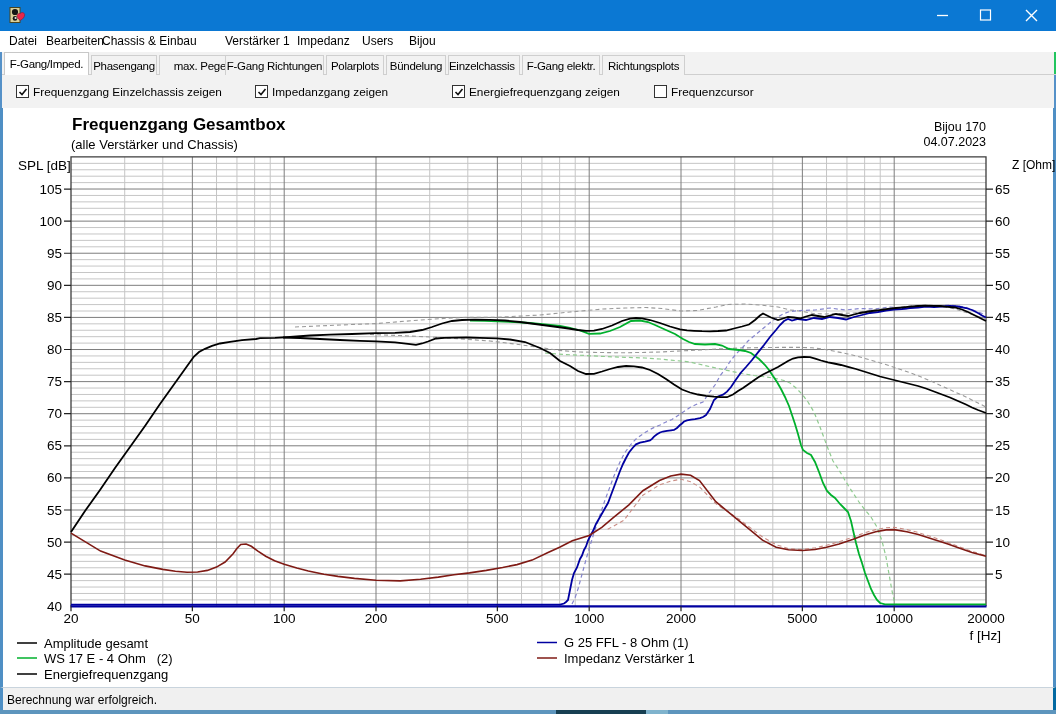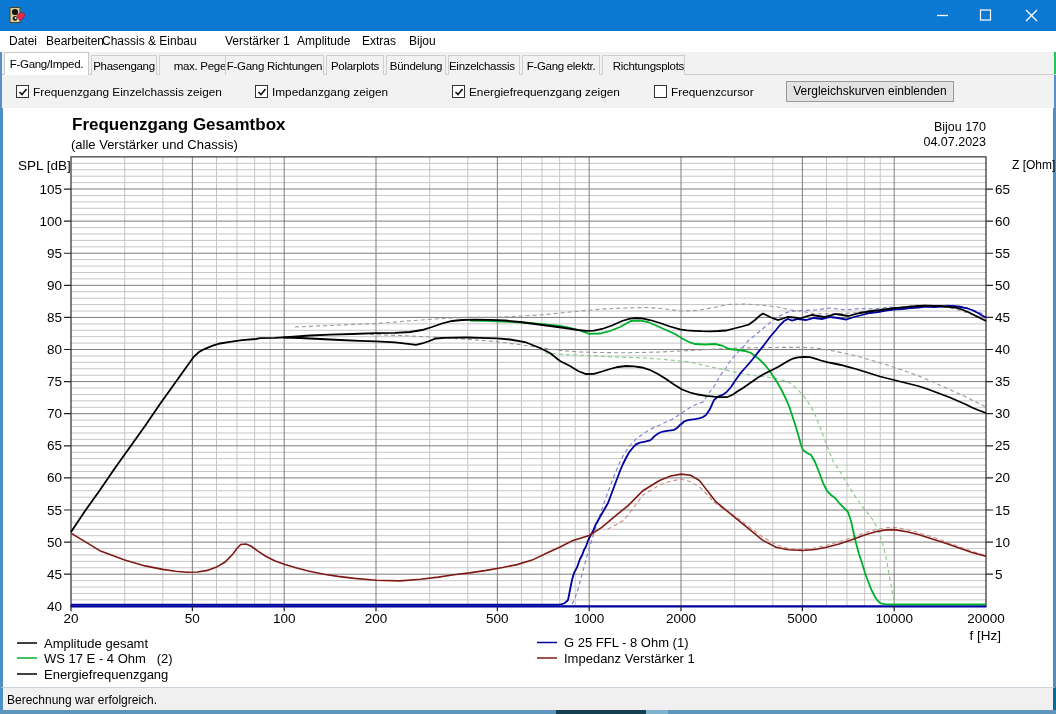--- a/index.html
+++ b/index.html
@@ -16,35 +16,35 @@
       <line x1="21" y1="15.5" x2="32" y2="15.5" stroke="#fff" stroke-width="1.3"></line>
       <rect x="64.5" y="10" width="10" height="10" fill="none" stroke="#fff" stroke-width="1.2"></rect>
       <path d="M110 10 L121 21 M121 10 L110 21" stroke="#fff" stroke-width="1.4"></path>
     </svg>
 </div>
 <div style="position:absolute;left:0;top:31px;width:894px;height:21px;background:#fff">
     <div style="position:absolute;left:9px;top:0;height:21px;line-height:21px;white-space:nowrap;font-size:12px;color:#000">Datei</div>
     <div style="position:absolute;left:46px;top:0;height:21px;line-height:21px;white-space:nowrap;font-size:12px;color:#000000">Bearbeiten</div>
     <div style="position:absolute;left:102px;top:0;height:21px;line-height:21px;white-space:nowrap;font-size:12px;color:#000">Chassis &amp; Einbau</div>
     <div style="position:absolute;left:225px;top:0;height:21px;line-height:21px;white-space:nowrap;font-size:12px;color:#000">Verstärker 1</div>
-    <div style="position:absolute;left:297px;top:0;height:21px;line-height:21px;white-space:nowrap;font-size:12px;color:#000">Amplitude</div>
-    <div style="position:absolute;left:362px;top:0;height:21px;line-height:21px;white-space:nowrap;font-size:12px;color:#000">Extras</div>
+    <div style="position:absolute;left:297px;top:0;height:21px;line-height:21px;white-space:nowrap;font-size:12px;color:#000">Impedanz</div>
+    <div style="position:absolute;left:362px;top:0;height:21px;line-height:21px;white-space:nowrap;font-size:12px;color:#000">Users</div>
     <div style="position:absolute;left:409px;top:0;height:21px;line-height:21px;white-space:nowrap;font-size:12px;color:#000">Bijou</div>
   </div>
 <div style="position:absolute;left:0;top:52px;width:1056px;height:23px;background:#f2f2f2;border-left:2px solid #5591c8;border-right:2px solid #22c55e">
     <div style="position:absolute;left:0;top:22px;width:1054px;height:1px;background:#cfcfcf"></div>
     <div style="position:absolute;left:2px;top:0;width:85px;height:23px;background:#fff;border:1px solid #c8c8c8;border-bottom:none;white-space:nowrap;overflow:hidden;z-index:2;font-size:11.5px;letter-spacing:-0.3px;text-align:center;line-height:22px">F-Gang/Imped.</div>
     <div style="position:absolute;left:89px;top:3px;width:66px;height:20px;background:#f2f2f2;border:1px solid #cfcfcf;border-bottom:none;white-space:nowrap;overflow:hidden;font-size:11.5px;letter-spacing:-0.3px;text-align:center;line-height:21px">Phasengang</div>
     <div style="position:absolute;left:157px;top:3px;width:84px;height:20px;background:#f2f2f2;border:1px solid #cfcfcf;border-bottom:none;white-space:nowrap;overflow:hidden;font-size:11.5px;letter-spacing:-0.3px;text-align:center;line-height:21px">max. Pegel</div>
     <div style="position:absolute;left:223px;top:3px;width:99px;height:20px;background:#f2f2f2;border:1px solid #cfcfcf;border-bottom:none;white-space:nowrap;overflow:hidden;font-size:11.5px;letter-spacing:-0.3px;text-align:center;line-height:21px">F-Gang Richtungen</div>
     <div style="position:absolute;left:324px;top:3px;width:58px;height:20px;background:#f2f2f2;border:1px solid #cfcfcf;border-bottom:none;white-space:nowrap;overflow:hidden;font-size:11.5px;letter-spacing:-0.3px;text-align:center;line-height:21px">Polarplots</div>
     <div style="position:absolute;left:384px;top:3px;width:60px;height:20px;background:#f2f2f2;border:1px solid #cfcfcf;border-bottom:none;white-space:nowrap;overflow:hidden;font-size:11.5px;letter-spacing:-0.3px;text-align:center;line-height:21px">Bündelung</div>
     <div style="position:absolute;left:446px;top:3px;width:72px;height:20px;background:#f2f2f2;border:1px solid #cfcfcf;border-bottom:none;white-space:nowrap;overflow:hidden;font-size:11.5px;letter-spacing:-0.3px;line-height:21px">Einzelchassis</div>
     <div style="position:absolute;left:520px;top:3px;width:78px;height:20px;background:#f2f2f2;border:1px solid #cfcfcf;border-bottom:none;white-space:nowrap;overflow:hidden;font-size:11.5px;letter-spacing:-0.3px;text-align:center;line-height:21px">F-Gang elektr.</div>
-    <div style="position:absolute;left:600px;top:3px;width:83px;height:20px;background:#f2f2f2;border:1px solid #cfcfcf;border-bottom:none;white-space:nowrap;overflow:hidden;font-size:11.5px;letter-spacing:-0.3px;text-align:right;line-height:21px">Richtungsplots</div>
+    <div style="position:absolute;left:600px;top:3px;width:83px;height:20px;background:#f2f2f2;border:1px solid #cfcfcf;border-bottom:none;white-space:nowrap;overflow:hidden;font-size:11.5px;letter-spacing:-0.3px;text-align:center;line-height:21px">Richtungsplots</div>
   </div>
 <div style="position:absolute;left:0;top:75px;width:1056px;height:33px;background:#f2f2f2;border-left:2px solid #5591c8;border-right:2px solid #5591c8">
 <div style="position:absolute;left:14px;top:10px;width:13px;height:13px;background:#fff;border:1px solid #333">
       <svg width="10" height="10" viewBox="0 0 10 10" style="position:absolute;left:1px;top:1px">
         <path d="M1.5 5 L4 7.5 L8.5 2" stroke="#111" stroke-width="1.6" fill="none"></path>
       </svg>
     </div>
     <div style="position:absolute;left:31px;top:10px;font-size:11.8px;white-space:nowrap;color:#000">Frequenzgang Einzelchassis zeigen</div>
 <div style="position:absolute;left:253px;top:10px;width:13px;height:13px;background:#fff;border:1px solid #333">
       <svg width="10" height="10" viewBox="0 0 10 10" style="position:absolute;left:1px;top:1px">
@@ -53,21 +53,20 @@
     </div>
     <div style="position:absolute;left:270px;top:10px;font-size:11.8px;white-space:nowrap;color:#000">Impedanzgang zeigen</div>
 <div style="position:absolute;left:450px;top:10px;width:13px;height:13px;background:#fff;border:1px solid #333">
       <svg width="10" height="10" viewBox="0 0 10 10" style="position:absolute;left:1px;top:1px">
         <path d="M1.5 5 L4 7.5 L8.5 2" stroke="#111" stroke-width="1.6" fill="none"></path>
       </svg>
     </div>
     <div style="position:absolute;left:467px;top:10px;font-size:11.8px;white-space:nowrap;color:#000">Energiefrequenzgang zeigen</div>
 <div style="position:absolute;left:652px;top:10px;width:13px;height:13px;background:#fff;border:1px solid #333"></div>
     <div style="position:absolute;left:669px;top:10px;font-size:11.8px;white-space:nowrap;color:#000">Frequenzcursor</div>
-<div style="position:absolute;left:784px;top:6px;width:168px;height:21px;background:#e3e3e3;border:1px solid #9a9a9a;font-size:12px;text-align:center;line-height:19px;white-space:nowrap;overflow:hidden">Vergleichskurven einblenden</div>
 </div>
 <div style="position:absolute;left:0;top:108px;width:1056px;height:579px;background:#fff;border-left:3px solid #4f8fc4;border-right:3px solid #4f8fc4"></div>
 <svg width="1056" height="579" viewBox="0 0 1056 579" style="position:absolute;left:0;top:108px">
     <path d="M71 491.88H986M71 485.46H986M71 479.04H986M71 472.62H986M71 459.78H986M71 453.36H986M71 446.94H986M71 440.52H986M71 427.69H986M71 421.27H986M71 414.85H986M71 408.43H986M71 395.59H986M71 389.17H986M71 382.75H986M71 376.33H986M71 363.49H986M71 357.07H986M71 350.65H986M71 344.23H986M71 331.39H986M71 324.97H986M71 318.55H986M71 312.13H986M71 299.30H986M71 292.88H986M71 286.46H986M71 280.04H986M71 267.20H986M71 260.78H986M71 254.36H986M71 247.94H986M71 235.10H986M71 228.68H986M71 222.26H986M71 215.84H986M71 203.00H986M71 196.58H986M71 190.16H986M71 183.74H986M71 170.91H986M71 164.49H986M71 158.07H986M71 151.65H986M71 138.81H986M71 132.39H986M71 125.97H986M71 119.55H986M71 106.71H986M71 100.29H986M71 93.87H986M71 87.45H986M71 74.61H986M71 68.19H986M71 61.77H986M71 55.35H986" stroke="#c6c6c6" fill="none" stroke-width="1"></path>
     <path d="M124.71 48.93V498.30M162.81 48.93V498.30M216.52 48.93V498.30M236.94 48.93V498.30M254.63 48.93V498.30M270.23 48.93V498.30M429.71 48.93V498.30M467.81 48.93V498.30M521.52 48.93V498.30M541.94 48.93V498.30M559.63 48.93V498.30M575.23 48.93V498.30M734.71 48.93V498.30M772.81 48.93V498.30M826.52 48.93V498.30M846.94 48.93V498.30M864.63 48.93V498.30M880.23 48.93V498.30" stroke="#c6c6c6" fill="none" stroke-width="1"></path>
     <path d="M71 466.20H986M71 434.10H986M71 402.01H986M71 369.91H986M71 337.81H986M71 305.71H986M71 273.62H986M71 241.52H986M71 209.42H986M71 177.32H986M71 145.23H986M71 113.13H986M71 81.03H986M192.37 48.93V498.30M284.19 48.93V498.30M376.00 48.93V498.30M497.37 48.93V498.30M589.19 48.93V498.30M681.00 48.93V498.30M802.37 48.93V498.30M894.19 48.93V498.30" stroke="#7d7d7d" fill="none" stroke-width="1"></path>
     <path d="M71.0 498.3V48.9H986.0V498.3" stroke="#3c3c3c" fill="none" stroke-width="1.3"></path>
     <line x1="70.5" y1="498.3" x2="986.5" y2="498.3" stroke="#0000a0" stroke-width="2.2"></line>
     <path d="M64 466.20H71.0M64 434.10H71.0M64 402.01H71.0M64 369.91H71.0M64 337.81H71.0M64 305.71H71.0M64 273.62H71.0M64 241.52H71.0M64 209.42H71.0M64 177.32H71.0M64 145.23H71.0M64 113.13H71.0M64 81.03H71.0M986 466.20H993.0M986 434.10H993.0M986 402.01H993.0M986 369.91H993.0M986 337.81H993.0M986 305.71H993.0M986 273.62H993.0M986 241.52H993.0M986 209.42H993.0M986 177.32H993.0M986 145.23H993.0M986 113.13H993.0M986 81.03H993.0M71.00 498.3V503.3M192.37 498.3V503.3M284.19 498.3V503.3M376.00 498.3V503.3M497.37 498.3V503.3M589.19 498.3V503.3M681.00 498.3V503.3M802.37 498.3V503.3M894.19 498.3V503.3" stroke="#222" fill="none" stroke-width="1.2"></path>
     <path d="M295.0 219.0 L340.0 217.0 L376.0 215.6 L420.0 212.0 L446.0 210.3 L468.0 209.3 L497.0 209.3 L540.0 207.0 L570.0 204.0 L603.0 201.0 L625.0 200.0 L646.0 199.5 L662.0 200.5 L681.0 203.0 L697.0 202.5 L716.0 199.0 L728.0 196.5 L745.0 196.0 L760.0 197.0 L778.0 199.0 L790.0 202.0 L800.0 203.0 L813.0 205.5 L825.0 206.0 L840.0 205.5 L854.0 205.0 L866.0 203.0 L880.0 201.0 L895.0 200.0 L910.0 198.0 L925.0 197.0 L940.0 198.0 L955.0 201.0 L968.0 205.0 L978.0 208.5 L986.0 210.5" stroke="#999999" fill="none" stroke-width="1.1" stroke-dasharray="4 3"></path>

